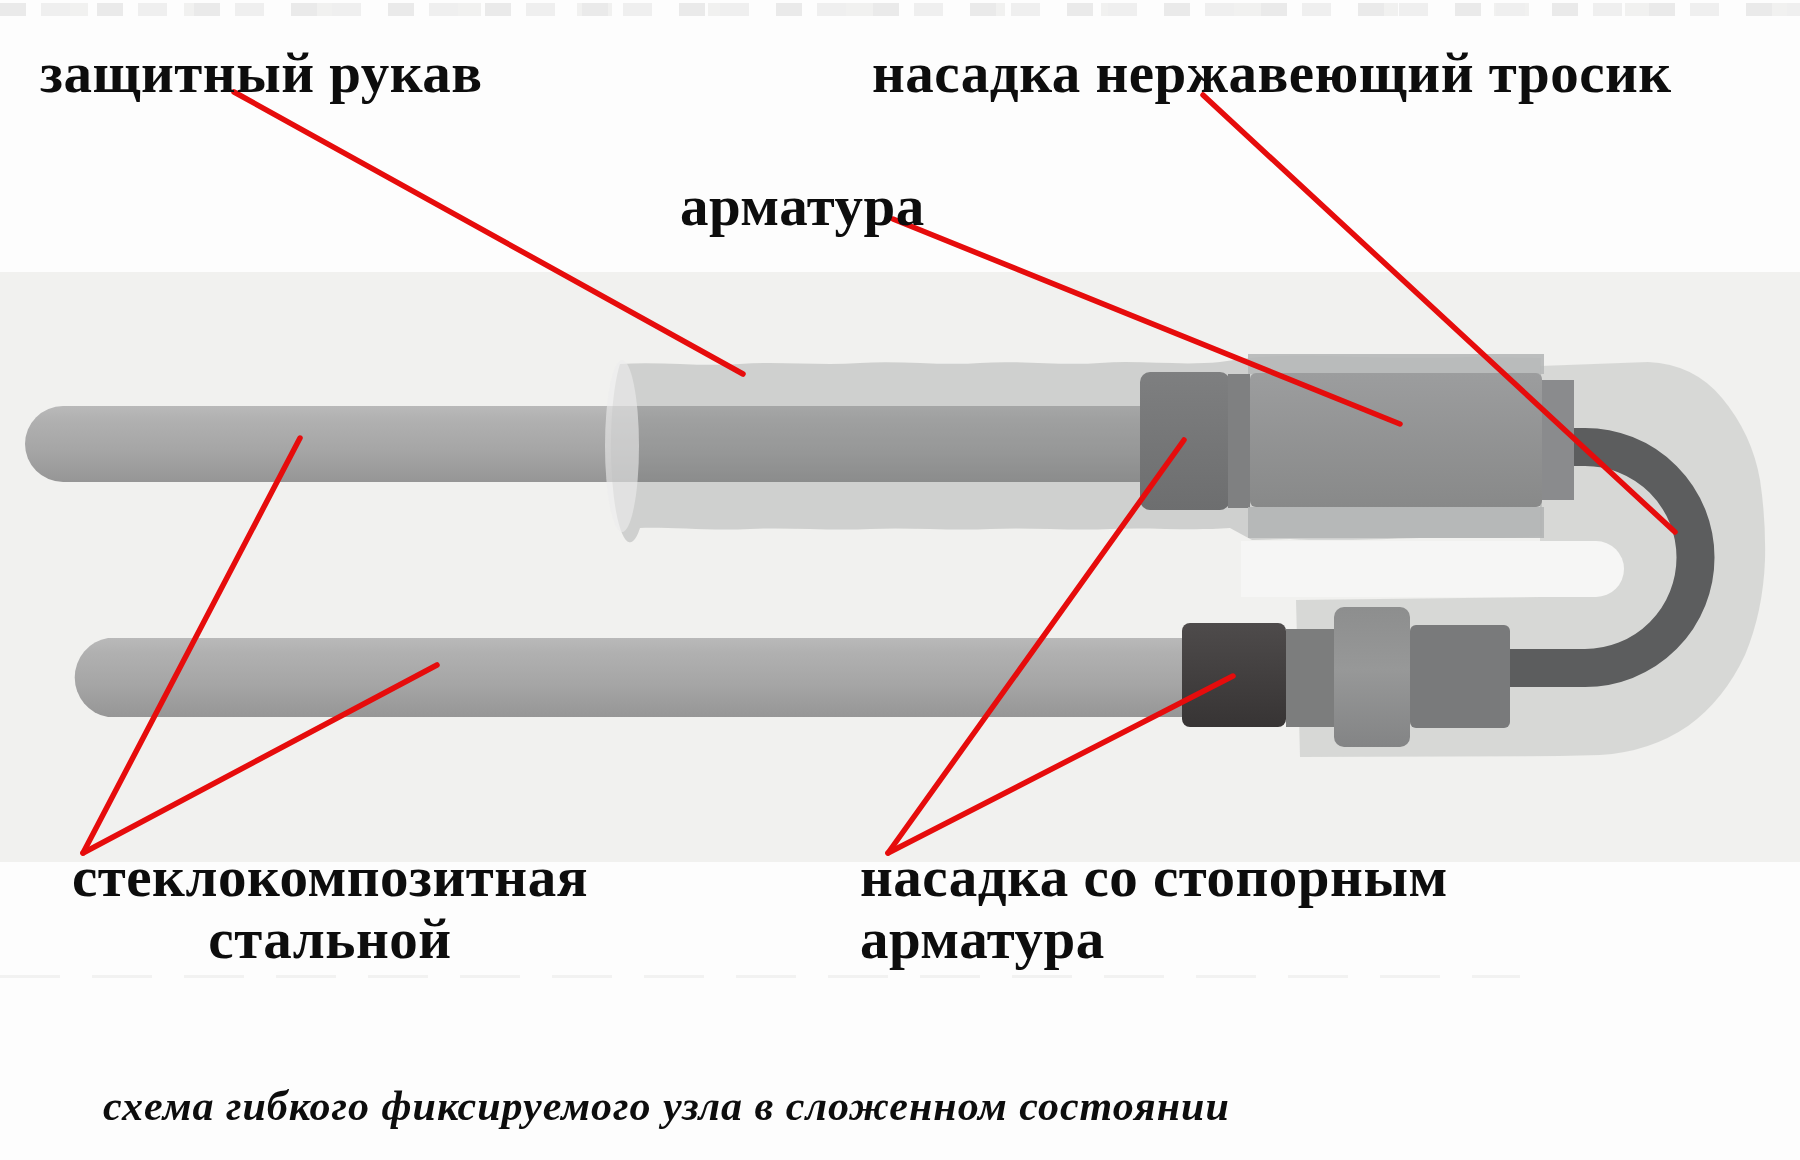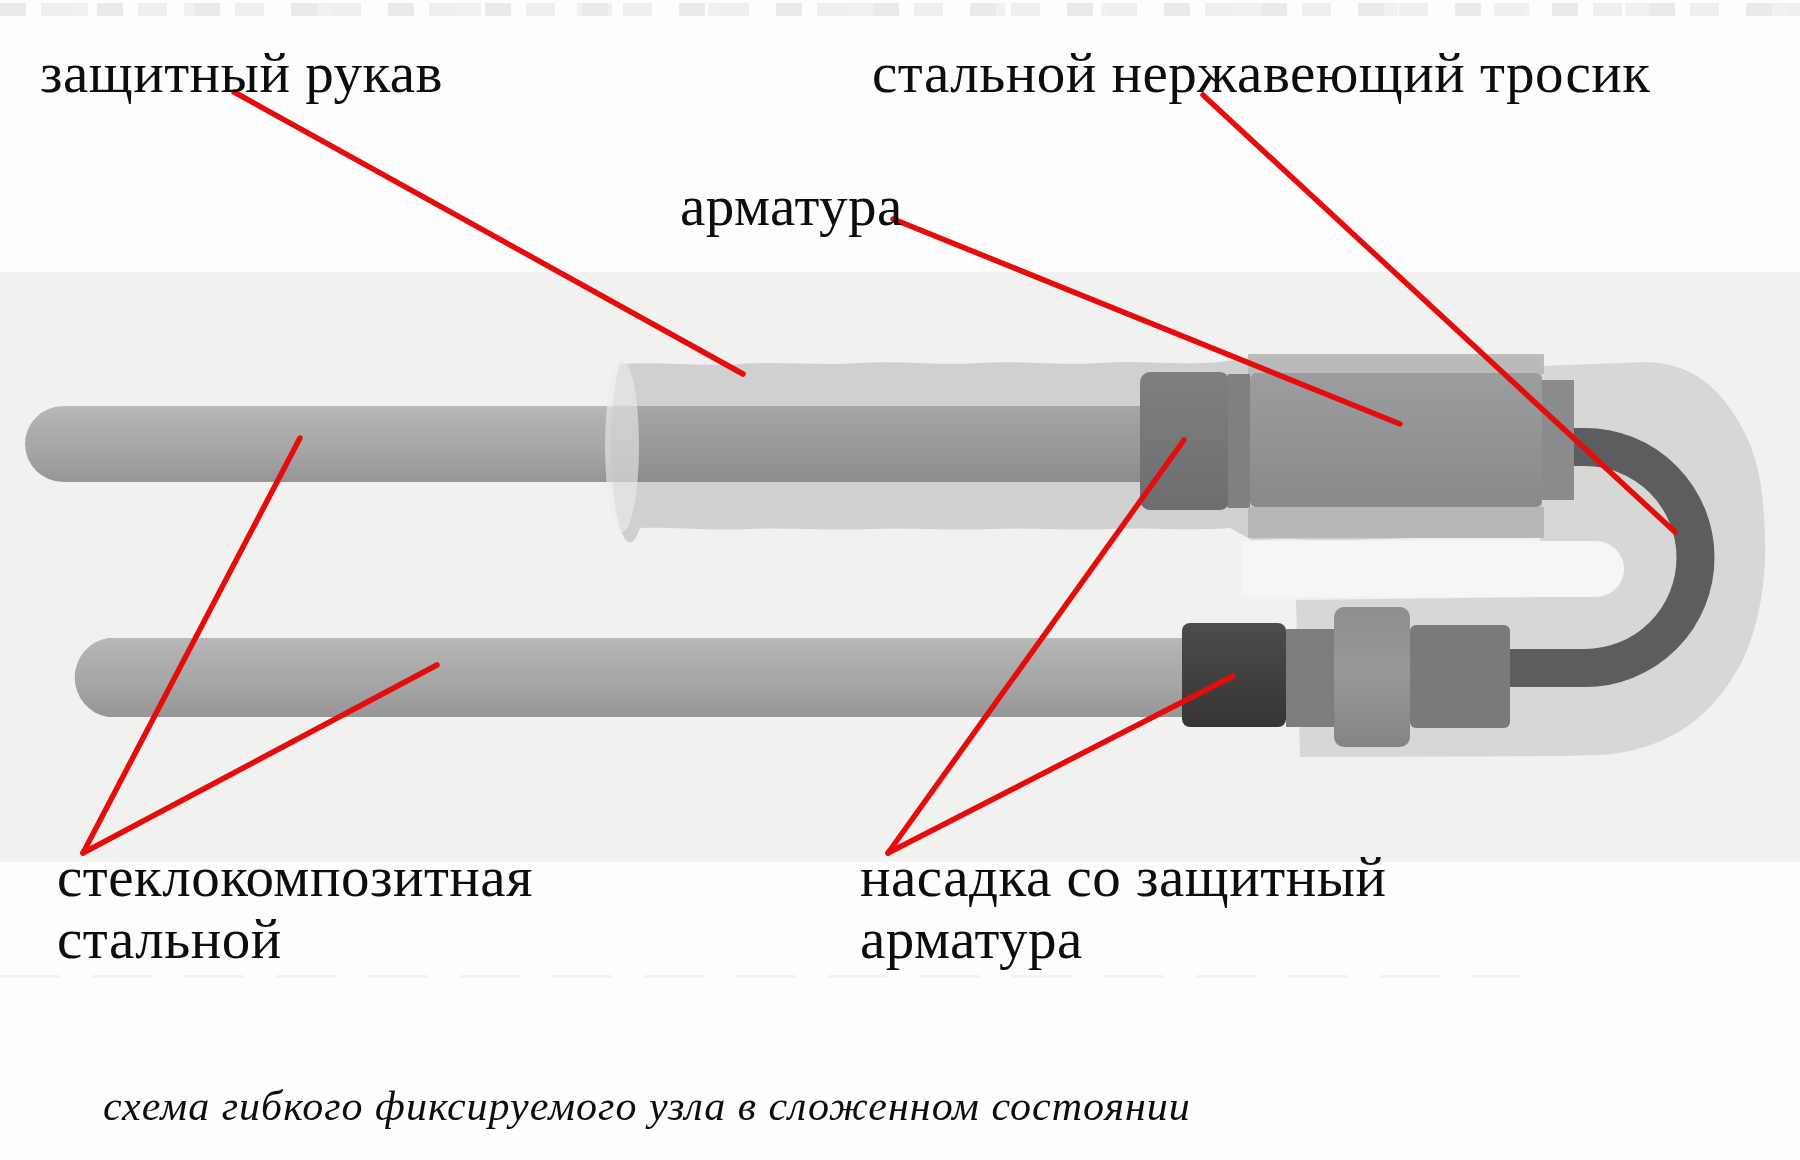--- a/index.html
+++ b/index.html
@@ -1,28 +1,29 @@
 <!DOCTYPE html>
 <html><head>
 <meta charset="utf-8">
 <style>
   html,body{margin:0;padding:0;background:#fdfdfd;}
   #stage{
     position:relative;width:1800px;height:1160px;overflow:hidden;
     background:#fdfdfd;
     font-family:"Liberation Serif","DejaVu Serif",serif;
     color:#0d0d0d;
+    font-weight:bold;
   }
   .band{position:absolute;left:0;top:272px;width:1800px;height:590px;background:#f1f1ef;}
   .scene{position:absolute;left:0;top:0;width:1800px;height:1160px;}
   .lbl{position:absolute;font-size:57px;line-height:62px;white-space:pre;letter-spacing:0.5px;}
   .lbl-sleeve{left:40px;top:42px;}
   .lbl-cable{left:872px;top:42px;}
   .lbl-fixator{left:680px;top:175px;}
-  .lbl-rebar{left:57px;top:846px;}
+  .lbl-rebar{left:72px;top:846px;text-align:center;}
   .lbl-nozzle{left:860px;top:846px;}
   .caption{
     position:absolute;left:103px;top:1072px;font-size:42px;line-height:68px;
     font-style:italic;letter-spacing:1px;white-space:pre;
   }
   .artifact{
     position:absolute;left:0;top:3px;width:1800px;height:13px;opacity:.5;
     background:
       repeating-linear-gradient(90deg,#d9d9d8 0 26px,transparent 26px 41px,#e3e3e2 41px 70px,transparent 70px 97px),
       repeating-linear-gradient(90deg,transparent 0 53px,#e6e6e5 53px 88px,transparent 88px 131px);
@@ -105,24 +106,24 @@
       <line x1="893" y1="219" x2="1400" y2="424"></line>
       <line x1="83" y1="853" x2="300" y2="438"></line>
       <line x1="83" y1="853" x2="437" y2="665"></line>
       <line x1="888" y1="853" x2="1184" y2="440"></line>
       <line x1="888" y1="853" x2="1233" y2="676"></line>
     </g>
   </svg>
 
   <div class="lbl lbl-sleeve">защитный рукав</div>
 
-  <div class="lbl lbl-cable">стальной нержавеющий тросик</div>
+  <div class="lbl lbl-cable">насадка нержавеющий тросик</div>
 
   <div class="lbl lbl-fixator">арматура</div>
 
   <div class="lbl lbl-rebar"><span>стеклокомпозитная</span><br><span>стальной</span></div>
 
-  <div class="lbl lbl-nozzle"><span>насадка со защитный</span><br><span>арматура</span></div>
+  <div class="lbl lbl-nozzle"><span>насадка со стопорным</span><br><span>арматура</span></div>
 
   <div class="caption">схема гибкого фиксируемого узла в сложенном состоянии</div>
 
   <div class="artifact2"></div>
 </div>
 
 </body></html>

